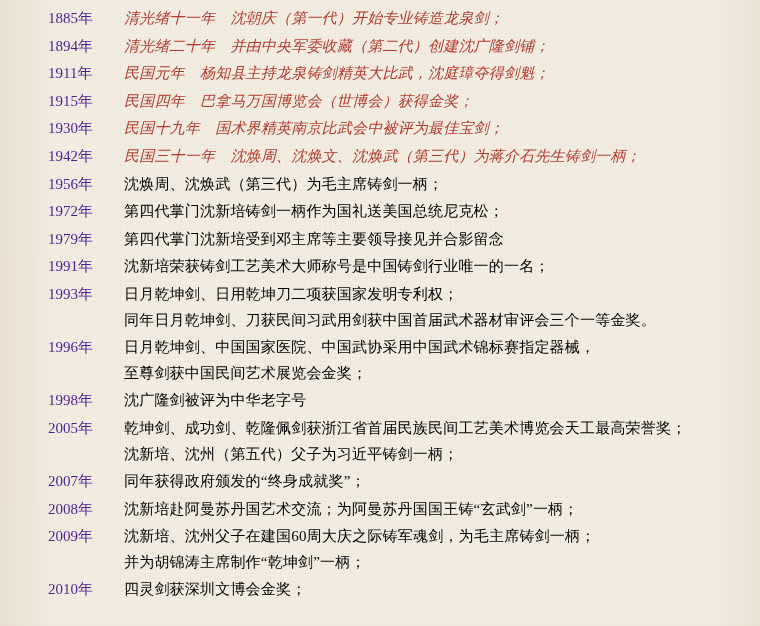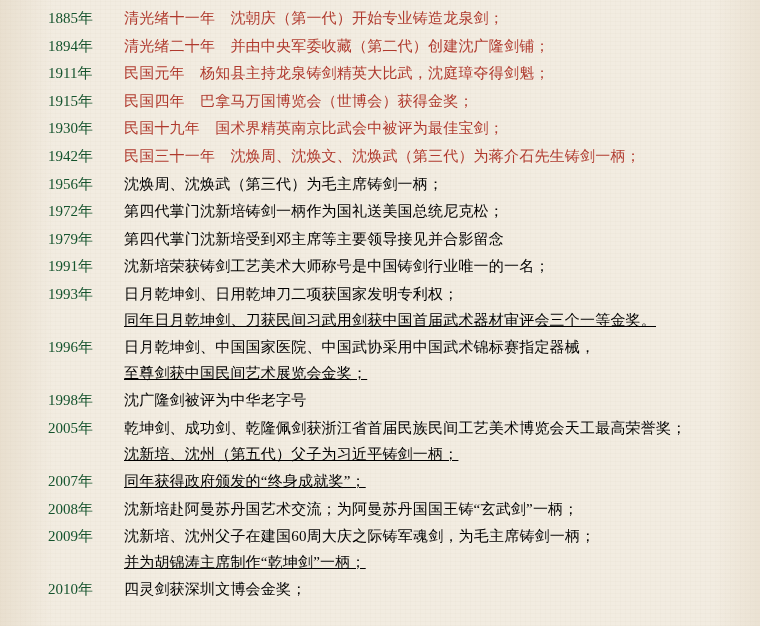--- a/index.html
+++ b/index.html
@@ -35,41 +35,41 @@
     display: flex;
     align-items: flex-start;
     margin-bottom: 2px;
   }
   .year {
     flex: 0 0 auto;
     width: 66px;
     font-size: 15px;
     line-height: 25.6px;
     letter-spacing: 0px;
-    color: #14532d;
+    color: #4c1d95;
     white-space: nowrap;
   }
   .body {
     flex: 1 1 auto;
     padding-left: 10px;
     min-width: 0;
   }
   .line {
     font-size: 15px;
     line-height: 25.6px;
     color: #000000;
     white-space: nowrap;
     letter-spacing: 0.2px;
   }
   .line.indent {
     padding-left: 0px;
-    text-decoration: underline;
   }
   .line.red {
     color: #b03a2e;
+    font-style: italic;
   }
 </style>
 </head>
 <body>
 
 <div class="paper-texture"></div>
 
 <div class="chronicle" id="chronicle">
     <div class="entry">
       <div class="year">1885年</div>

